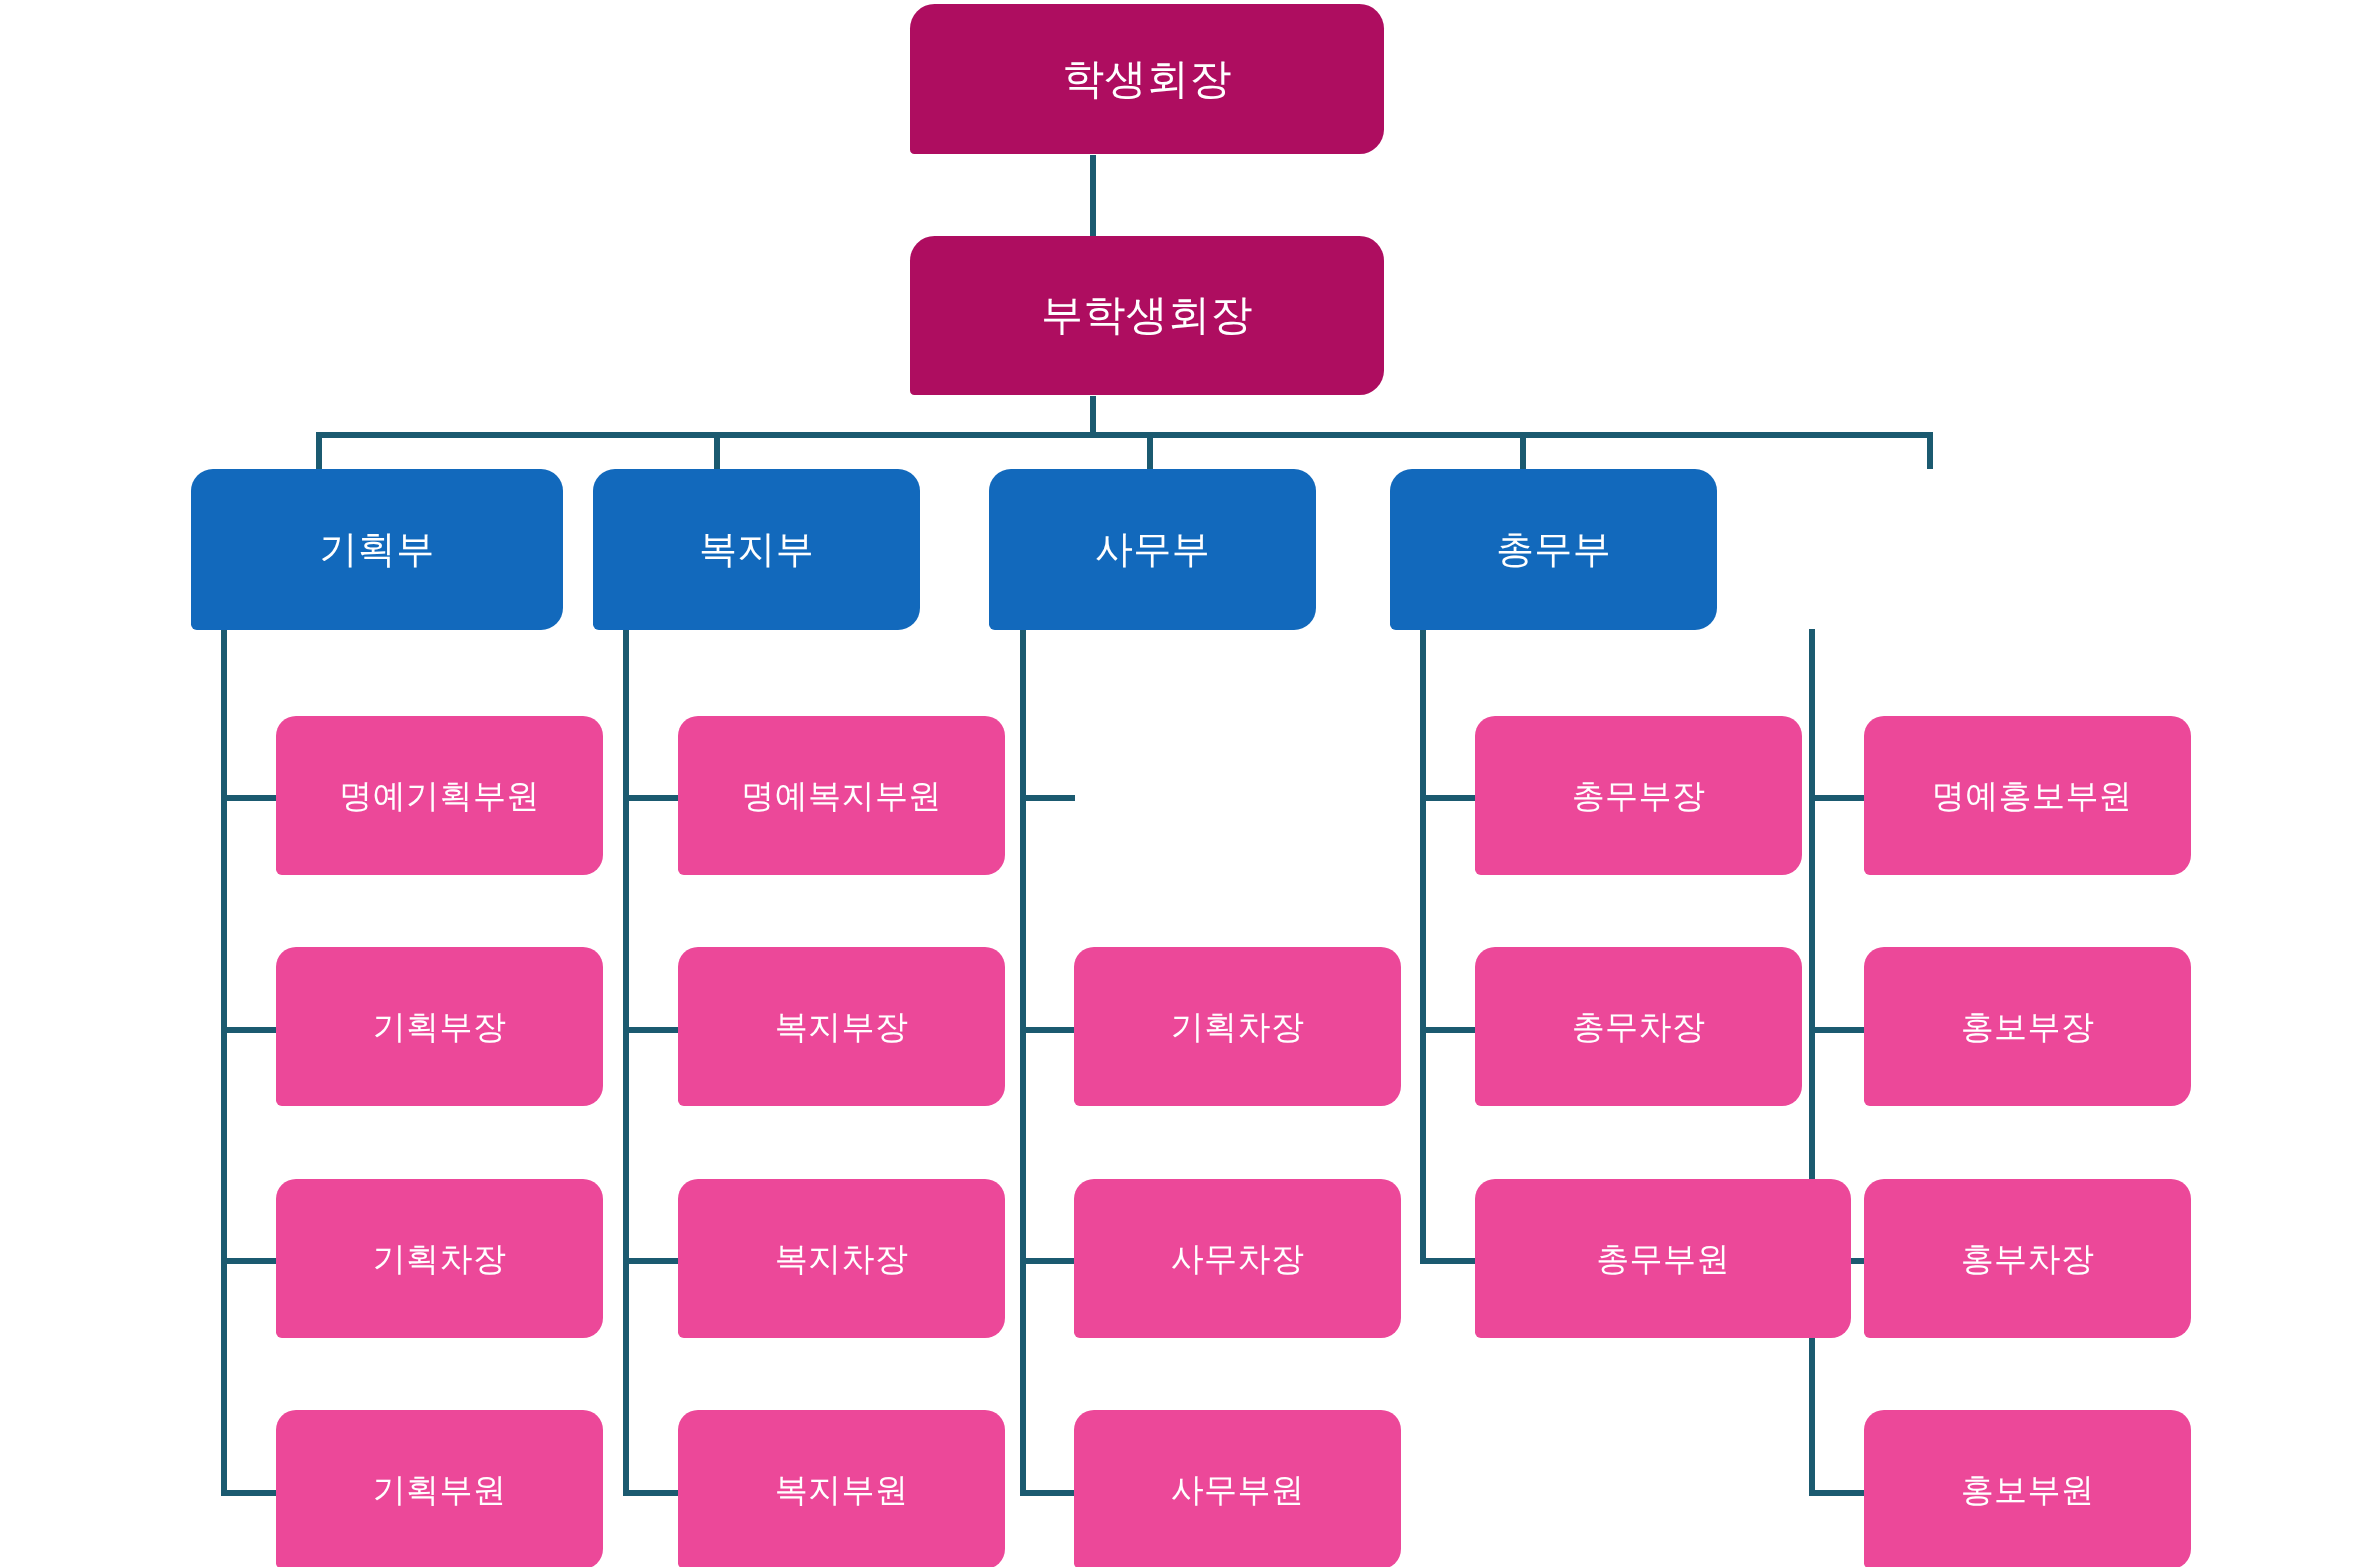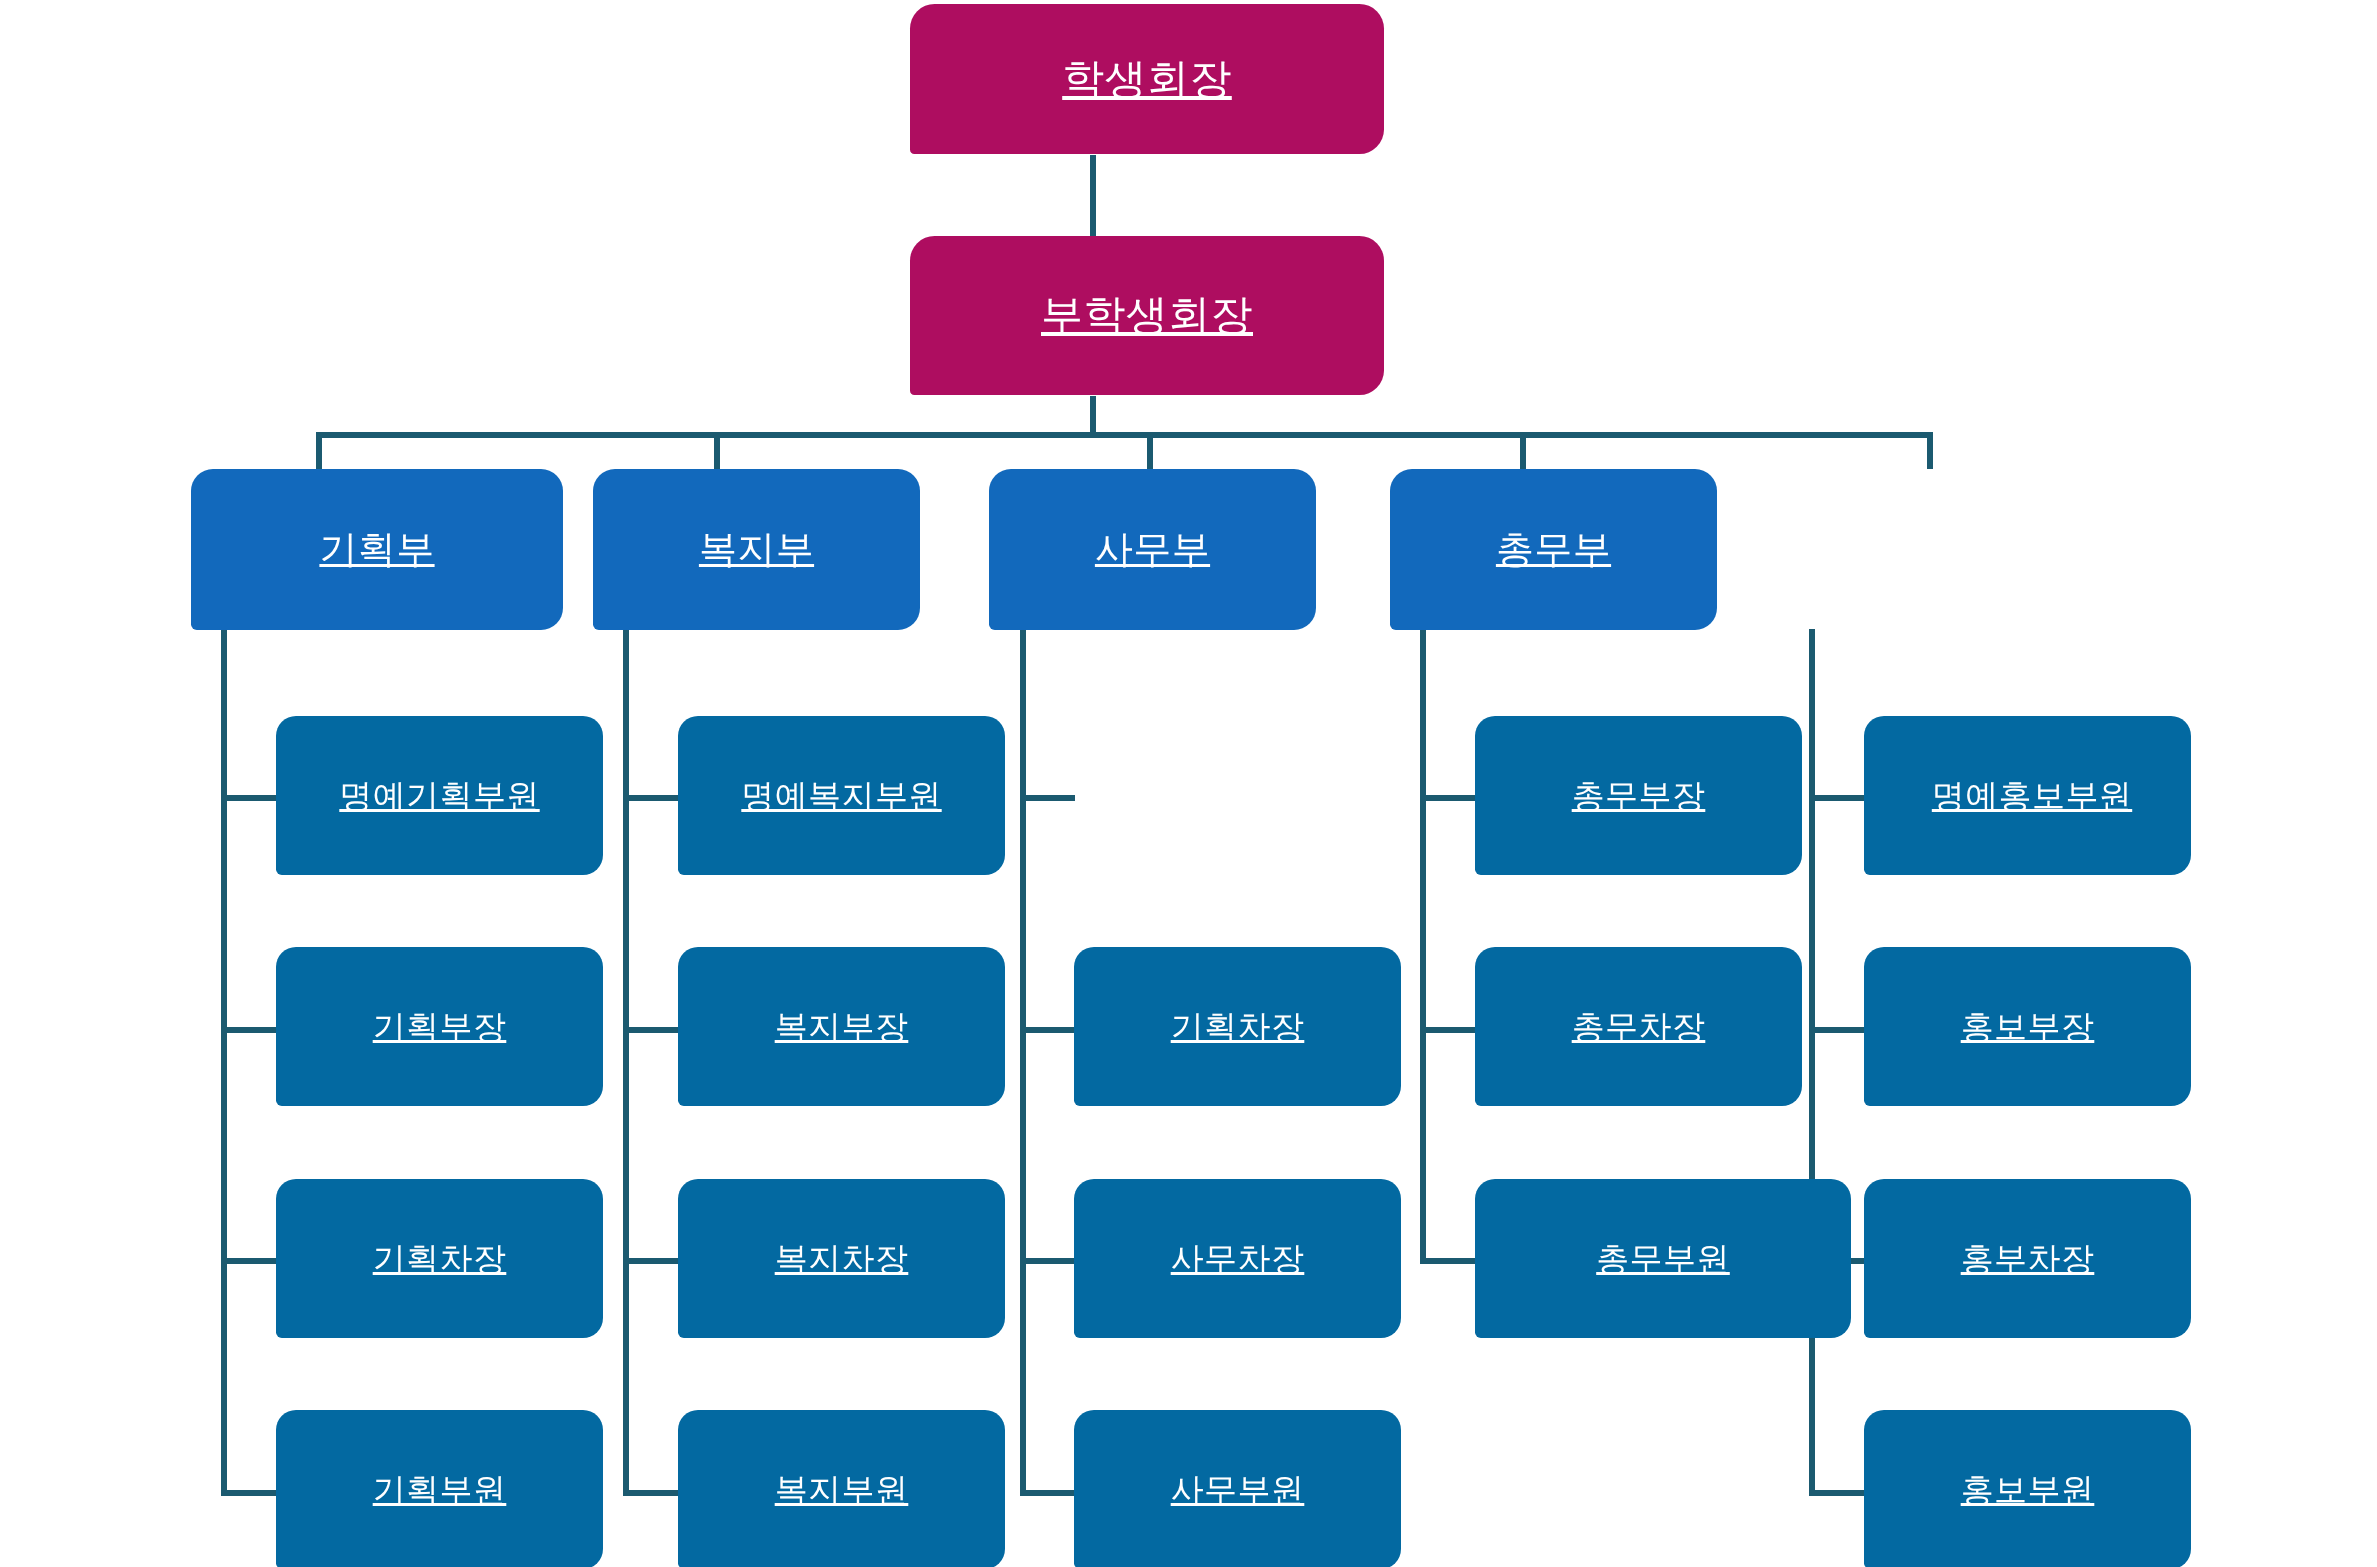--- a/index.html
+++ b/index.html
@@ -22,34 +22,33 @@
     position: absolute;
     box-sizing: border-box;
     display: flex;
     align-items: center;
     justify-content: center;
     color: #ffffff;
     text-align: center;
     line-height: 1.15;
     letter-spacing: 0.4px;
     z-index: 3;
-    text-decoration: underline;
   }
   .node.exec {
     background: #AE0D60;
     border-radius: 24.6px 24.6px 24.6px 4.3px;
     font-size: 42px;
   }
   .node.dept {
     background: #1269BC;
     border-radius: 22px 22px 22px 5.8px;
     font-size: 38px;
   }
   .node.role {
-    background: #0369a1;
+    background: #ec4899;
     border-radius: 20px 20px 20px 5.8px;
     font-size: 33px;
   }
   .conn {
     position: absolute;
     background: #1B5A70;
     z-index: 1;
   }
   .conn.v { width: 5.8px; }
   .conn.h { height: 5.8px; }

